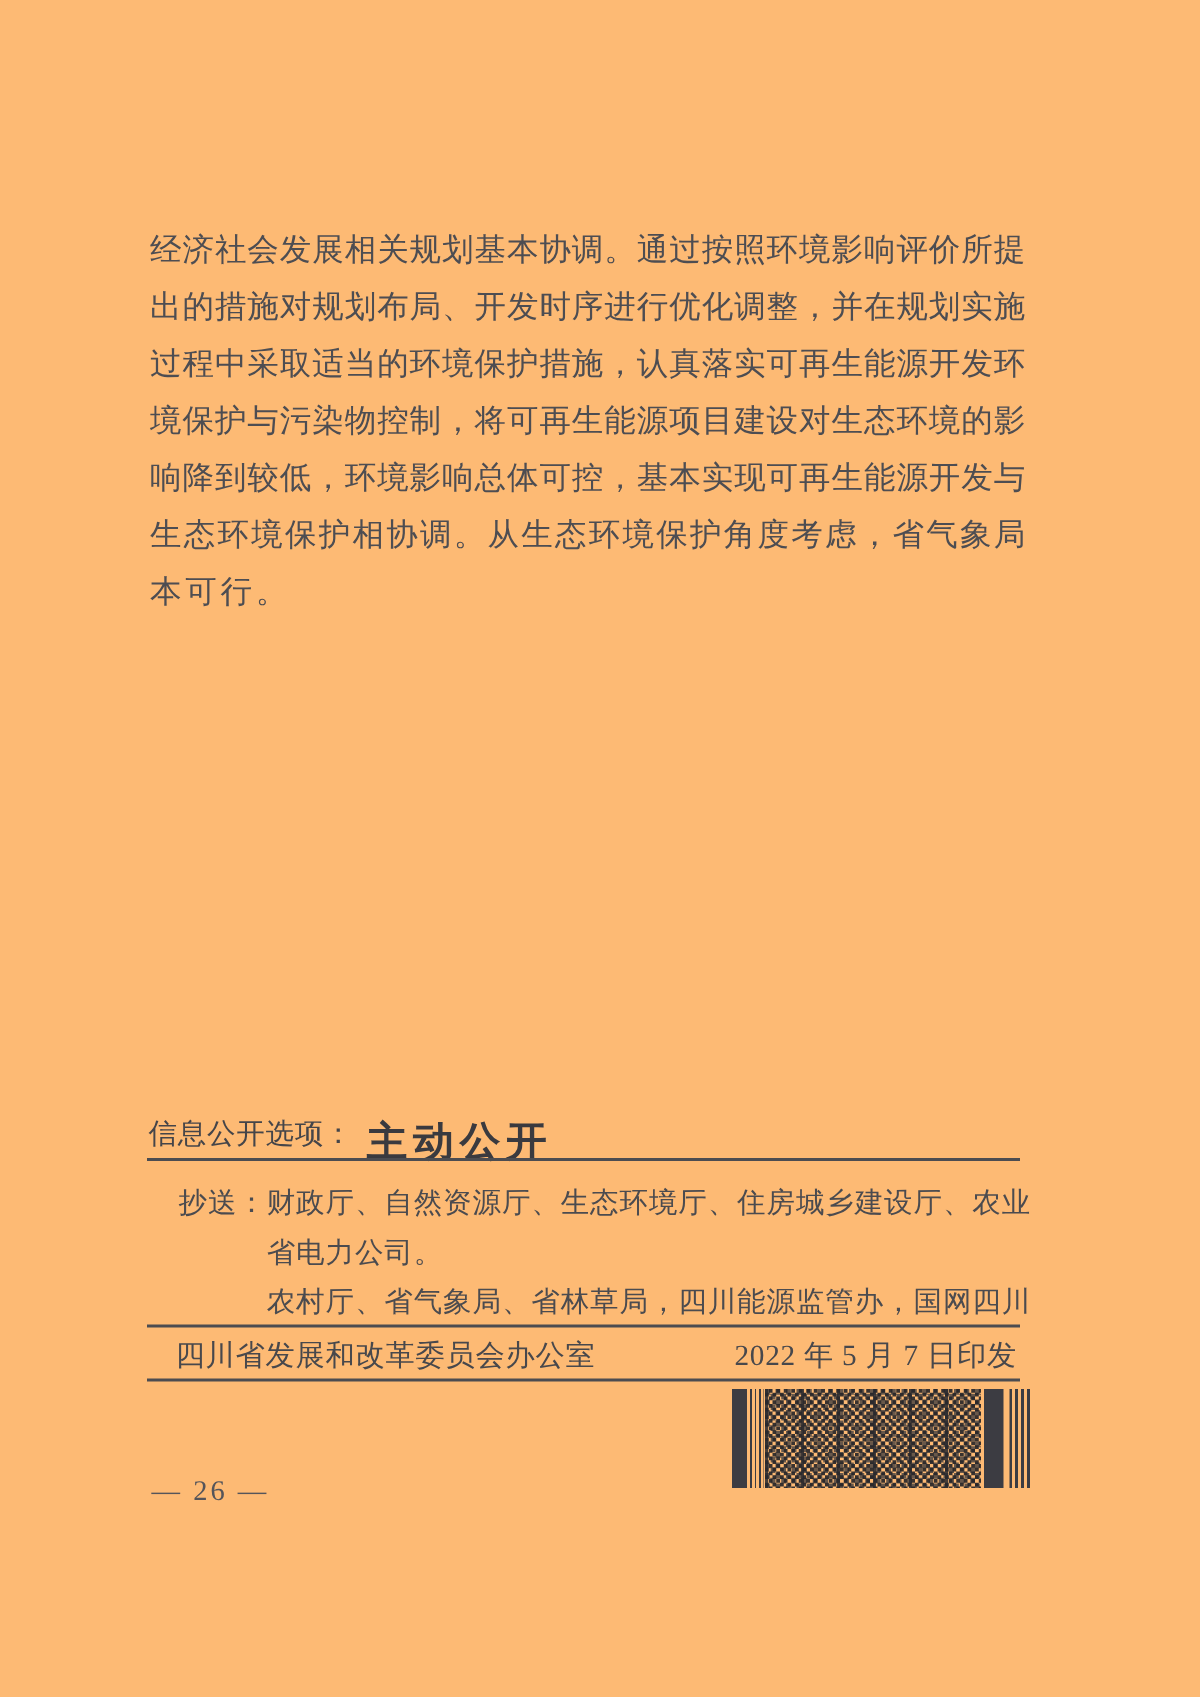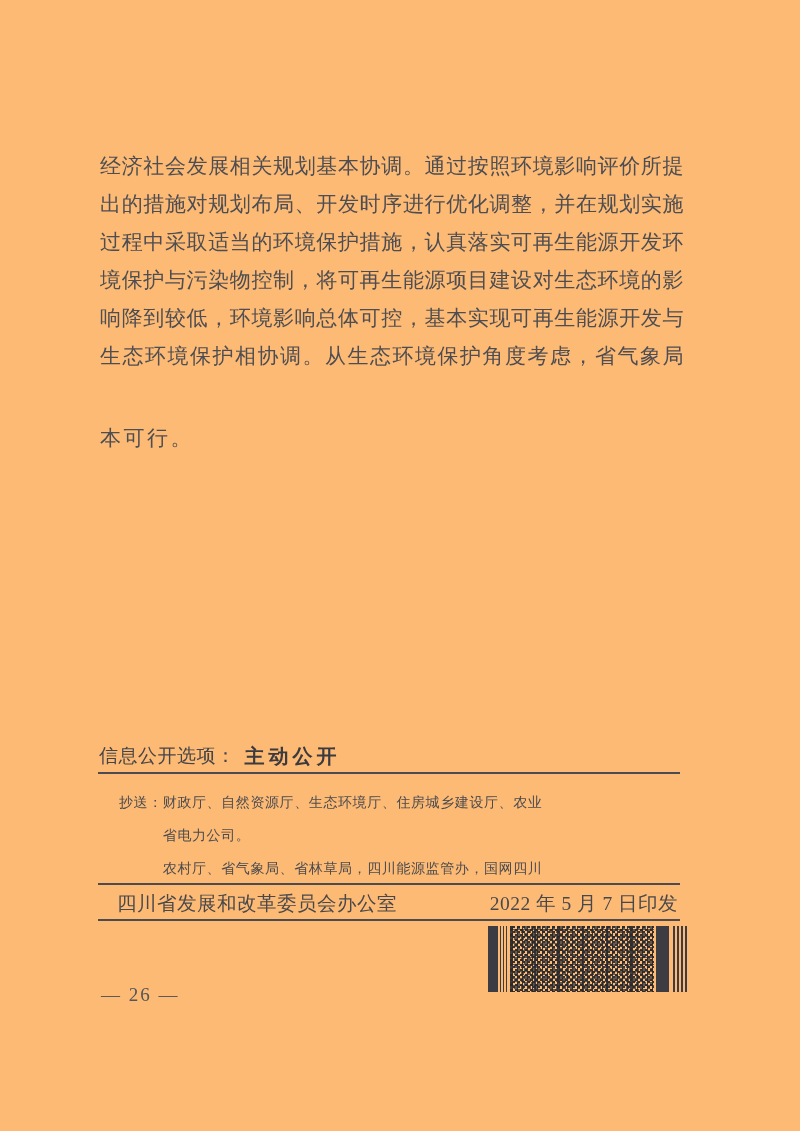--- a/index.html
+++ b/index.html
@@ -10,41 +10,41 @@
     color:#4b4b4f;
   }
 
   
   .body-text { position:absolute; left:100px; top:147px; width:584px; }
   .body-text .line {
     height:38px; line-height:38px; font-size:21px;
     text-align:justify; text-align-last:justify;
     letter-spacing:0.5px; white-space:nowrap; color:#4d4d52;
   }
-  .body-text .line.last { text-align:left; text-align-last:left; letter-spacing:2.5px;margin-top:44px; }
+  .body-text .line.last { text-align:left; text-align-last:left; letter-spacing:2.5px; }
 
   
   .disclosure {
     position:absolute; left:99px; top:743px; height:26px;
     display:flex; 
     font-family:"Liberation Sans","DejaVu Sans",sans-serif;
   }
   .disclosure .label { font-size:19px; color:#454549; letter-spacing:0.5px; }
-  .disclosure .value { font-size:20px; font-weight:bold; color:#3a3a3f; letter-spacing:4px; margin-left:9px; }
+  .disclosure .value { font-size:27px; font-weight:bold; color:#3a3a3f; letter-spacing:4px; margin-left:9px; }
 
   
   .rule { position:absolute; left:98px; width:582px; height:2px; background:#4c4c50; }
   .rule-1 { top:772px; }
   .rule-2 { top:883px; }
   .rule-3 { top:919px; }
 
   
   .cc {
     position:absolute; left:119px; top:786px; display:flex;
-    font-size:14px; line-height:33px; letter-spacing:0.6px; color:#4b4b4f;
+    font-size:19px; line-height:33px; letter-spacing:0.6px; color:#4b4b4f;
   }
   .cc-label { white-space:nowrap; }
   .cc-lines { width:512px; }
   .cc-line { white-space:nowrap; }
 
   
   .issuer-row {
     position:absolute; left:117px; top:890px; width:561px;
     display:flex; justify-content:space-between; align-items:flex-start;
     font-size:19.5px; letter-spacing:0.5px; color:#48484c; height:28px;

